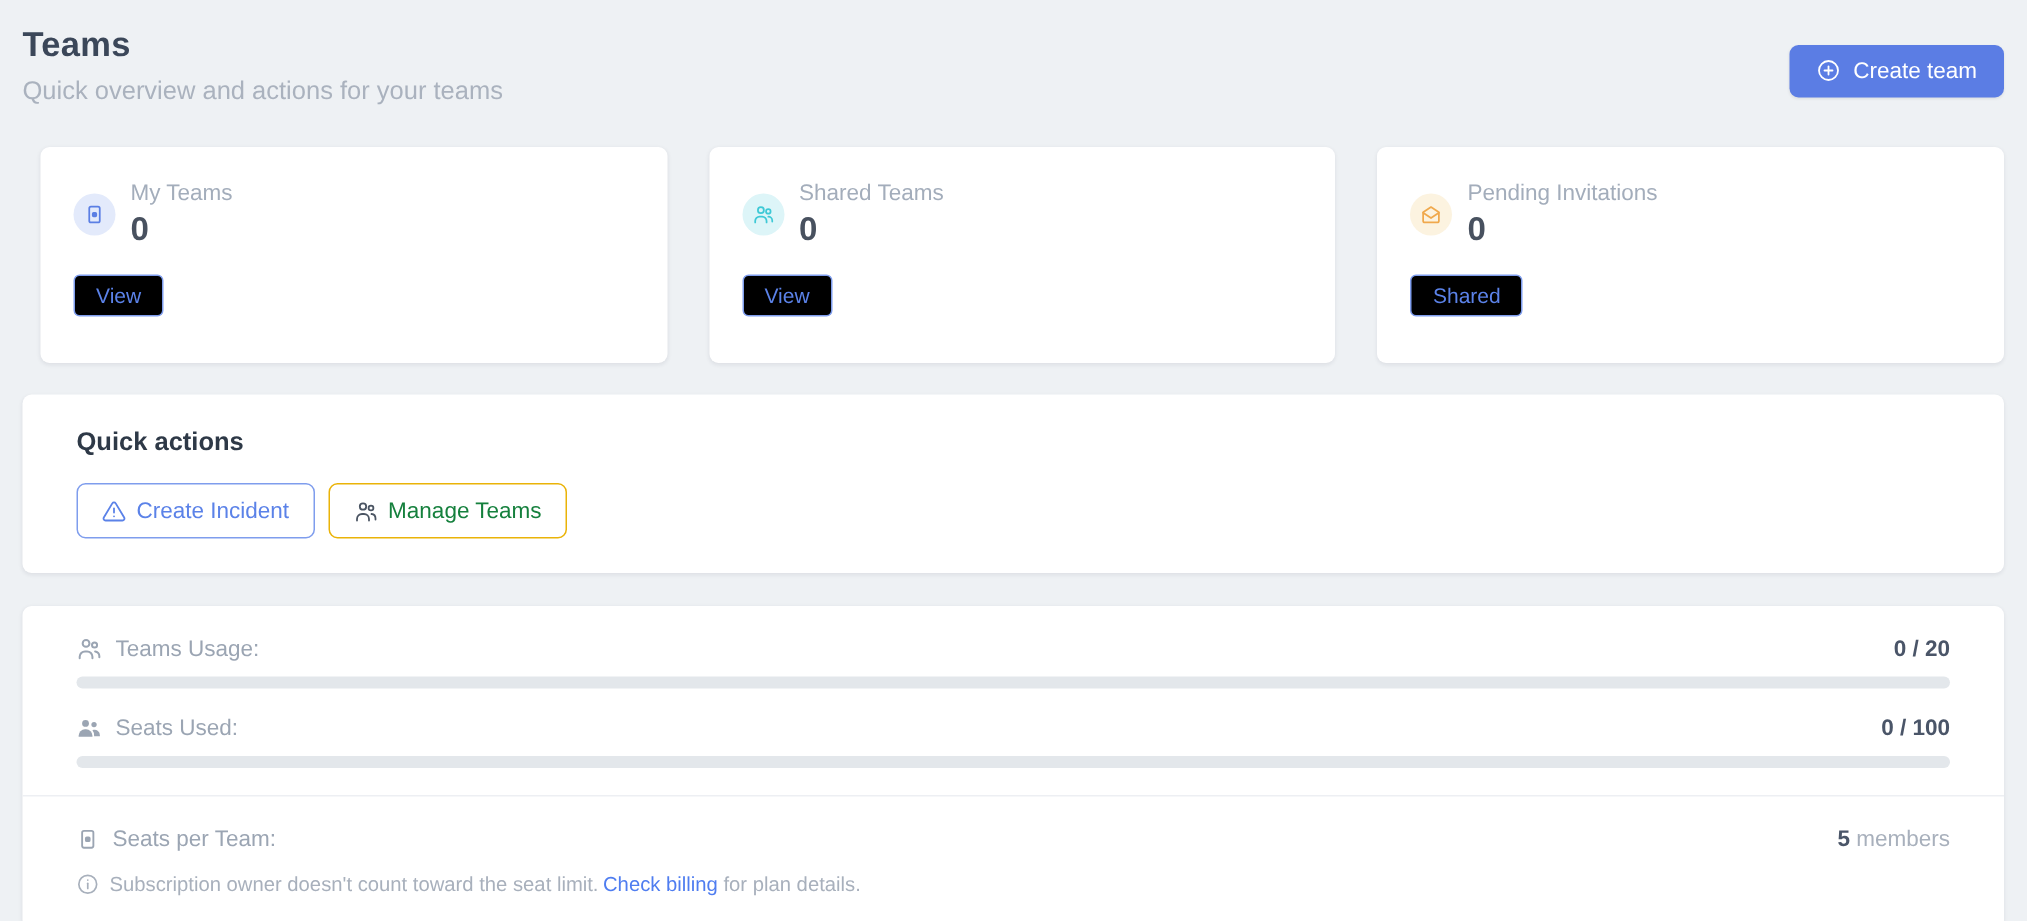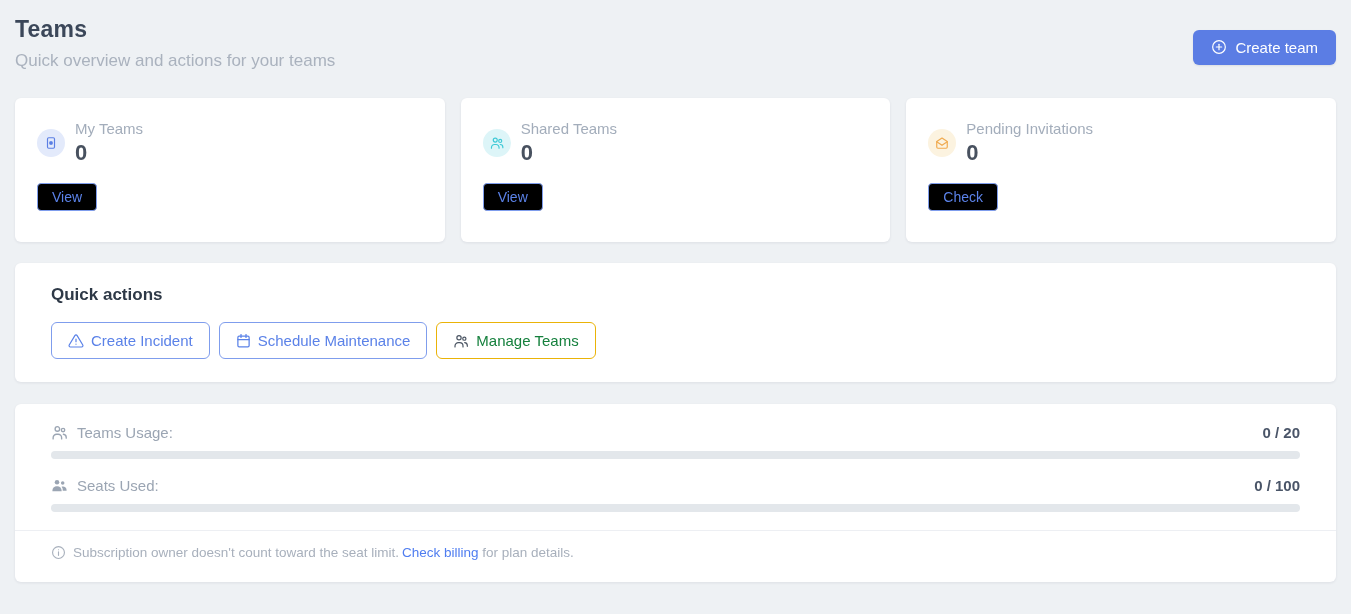--- a/index.html
+++ b/index.html
@@ -25,21 +25,21 @@
     padding: 9px 18px; cursor: pointer;
     margin-top: 7px;
     box-shadow: 0 1px 2px rgba(0,0,0,.08);
   }
 
   
   .cards-row { display: grid; grid-template-columns: repeat(3, 1fr); gap: 16px; margin-top: 27px; }
   .stat-card {
     background: #ffffff; border-radius: 6px;
     box-shadow: 0 1px 3px rgba(20,30,50,.08);
-    padding: 22px 22px 24px; height: 144px;
+    padding: 22px 22px 24px; height: 144px; margin-left: 12px;
   }
   .stat-top { display: flex; align-items: center; gap: 10px; }
   .stat-icon-circle {
     width: 28px; height: 28px; border-radius: 50%;
     display: flex; align-items: center; justify-content: center;
     flex: 0 0 auto;
   }
   .stat-text .stat-label { font-size: 15px; color: #a3adbb; }
   .stat-text .stat-value { font-size: 22px; font-weight: 700; color: #48515f; margin-top: 3px; }
   .btn-outline-blue {
@@ -151,48 +151,37 @@
         <svg width="14" height="14" viewBox="0 0 24 24" fill="none" stroke="#f0a94d" stroke-width="2" stroke-linecap="round" stroke-linejoin="round">
           <path d="M3 9.5 12 3.5 21 9.5V19a2 2 0 0 1-2 2H5a2 2 0 0 1-2-2z"></path>
             <path d="M3 10l9 6 9-6"></path>
         </svg>
       </span>
       <div class="stat-text">
         <div class="stat-label">Pending Invitations</div>
         <div class="stat-value">0</div>
       </div>
     </div>
-    <button class="btn-outline-blue">Check</button>
+    <button class="btn-outline-blue">Shared</button>
   </div>
 
 </div>
 
 <div class="panel quick-actions">
   <div class="section-title">Quick actions</div>
   <div class="qa-buttons">
     <button class="btn-action blue">
       <span>
         <svg width="16" height="16" viewBox="0 0 24 24" fill="none" stroke="#5b82e8" stroke-width="1.8" stroke-linecap="round" stroke-linejoin="round">
           <path d="M10.29 3.86 1.82 18a2 2 0 0 0 1.71 3h16.94a2 2 0 0 0 1.71-3L13.71 3.86a2 2 0 0 0-3.42 0z"></path>
             <line x1="12" y1="9" x2="12" y2="13"></line>
             <line x1="12" y1="16.8" x2="12.01" y2="16.8"></line>
         </svg>
       </span>
       <span>Create Incident</span>
-    </button>
-    <button class="btn-action blue">
-      <span>
-        <svg width="15" height="15" viewBox="0 0 24 24" fill="none" stroke="#5b82e8" stroke-width="2" stroke-linecap="round" stroke-linejoin="round">
-          <rect x="3" y="5" width="18" height="17" rx="2"></rect>
-            <line x1="16" y1="2.5" x2="16" y2="7"></line>
-            <line x1="8" y1="2.5" x2="8" y2="7"></line>
-            <line x1="3" y1="10.5" x2="21" y2="10.5"></line>
-        </svg>
-      </span>
-      <span>Schedule Maintenance</span>
     </button>
     <button class="btn-action gray">
       <span>
         <svg width="16" height="16" viewBox="0 0 24 24" fill="none" stroke="#4b5563" stroke-width="1.8" stroke-linecap="round" stroke-linejoin="round">
           <circle cx="9" cy="7" r="3.2"></circle>
             <path d="M3 21v-1.5a5 5 0 0 1 5-5h2a5 5 0 0 1 5 5V21"></path>
             <circle cx="17" cy="8.5" r="2.4"></circle>
             <path d="M17.5 14.5a4.5 4.5 0 0 1 4 4.5v1"></path>
         </svg>
       </span>
@@ -236,20 +225,34 @@
       <div class="usage-value">0 / 100</div>
     </div>
     <div class="progress-track">
       <div class="progress-fill"></div>
     </div>
   </div>
 
   <hr class="usage-divider">
 
   <div class="usage-inner">
+    <div class="usage-row seats-row">
+      <div class="usage-label">
+        <span>
+          <svg width="15" height="15" viewBox="0 0 24 24" fill="none" stroke="#9ba5b3" stroke-width="2" stroke-linecap="round" stroke-linejoin="round">
+            <rect x="6" y="3" width="12" height="18" rx="2"></rect>
+              <rect x="10" y="10" width="4" height="4" rx="1" fill="#9ba5b3"></rect>
+          </svg>
+        </span>
+        <span>Seats per Team:</span>
+      </div>
+      <div class="usage-value">
+        <span>5</span><span class="seats-suffix"> members</span>
+      </div>
+    </div>
 
     <div class="usage-note">
       <span>
         <svg width="15" height="15" viewBox="0 0 24 24" fill="none" stroke="#a8b0bc" stroke-width="1.8" stroke-linecap="round">
           <circle cx="12" cy="12" r="9.5"></circle>
             <line x1="12" y1="11" x2="12" y2="16.5"></line>
             <line x1="12" y1="7.5" x2="12.01" y2="7.5"></line>
         </svg>
       </span>
       <span><span>Subscription owner doesn't count toward the seat limit.</span><a class="note-link">Check billing</a><span class="note-suffix"> for plan details.</span></span>

